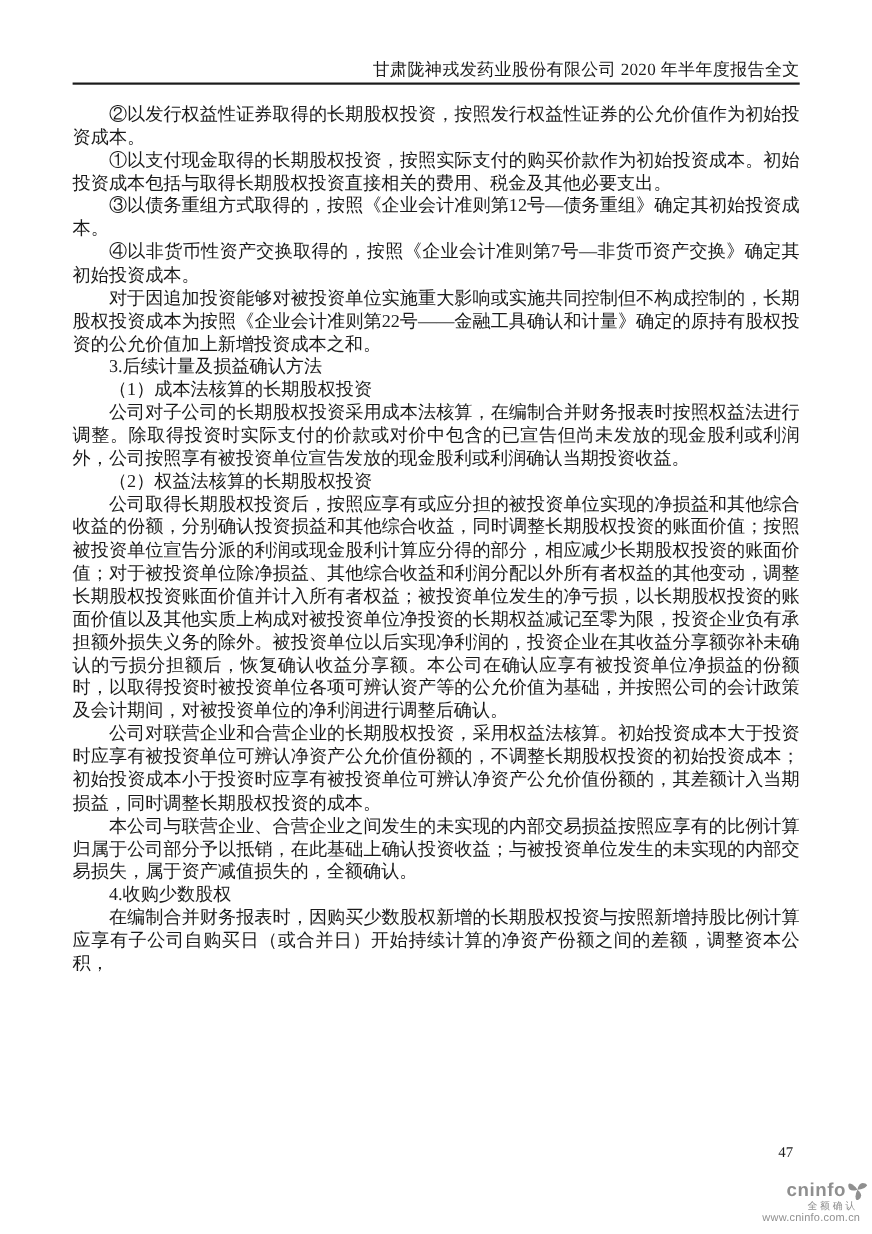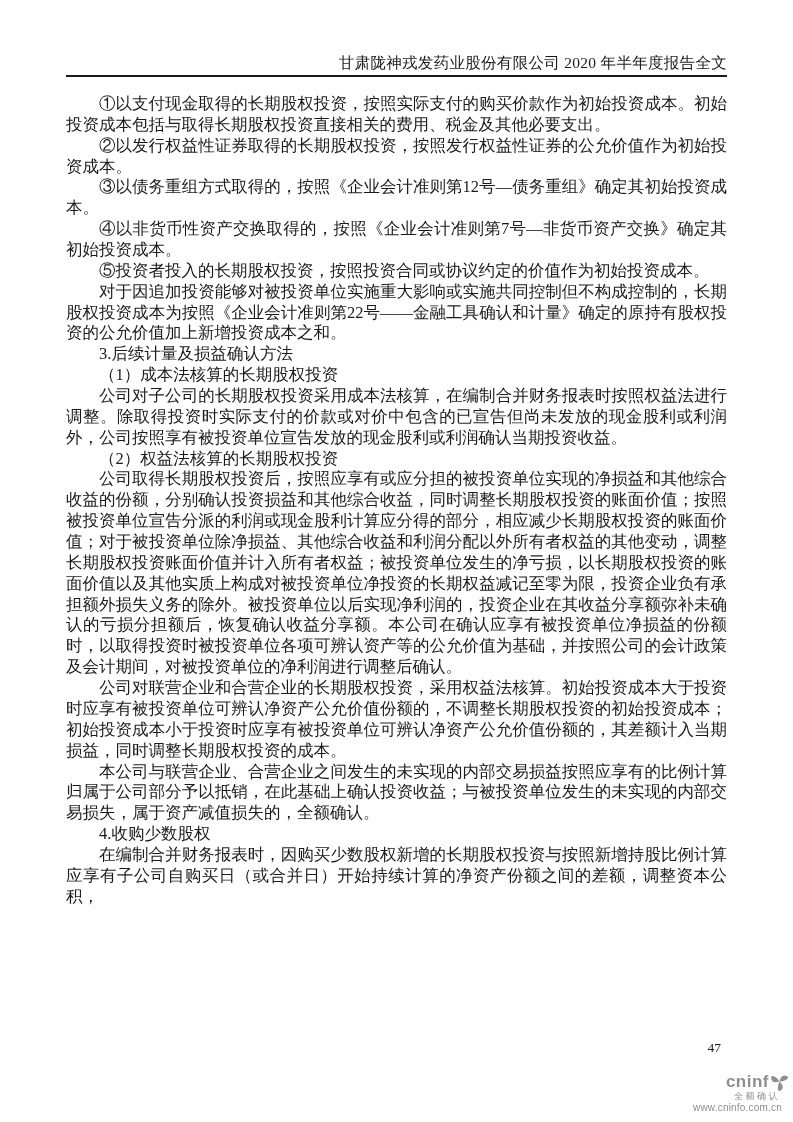--- a/index.html
+++ b/index.html
@@ -81,42 +81,41 @@
 </style>
 </head>
 <body>
 
 <div class="page">
 
   <div class="header-title">甘肃陇神戎发药业股份有限公司 2020 年半年度报告全文</div>
   <div class="header-rule"></div>
 
   <main class="body-text">
+    <p>②以发行权益性证券取得的长期股权投资，按照发行权益性证券的公允价值作为初始投资成本。</p>
     <p>①以支付现金取得的长期股权投资，按照实际支付的购买价款作为初始投资成本。初始投资成本包括与取得长期股权投资直接相关的费用、税金及其他必要支出。</p>
-    <p>②以发行权益性证券取得的长期股权投资，按照发行权益性证券的公允价值作为初始投资成本。</p>
     <p>③以债务重组方式取得的，按照《企业会计准则第12号—债务重组》确定其初始投资成本。</p>
     <p>④以非货币性资产交换取得的，按照《企业会计准则第7号—非货币资产交换》确定其初始投资成本。</p>
-    <p>⑤投资者投入的长期股权投资，按照投资合同或协议约定的价值作为初始投资成本。</p>
     <p>对于因追加投资能够对被投资单位实施重大影响或实施共同控制但不构成控制的，长期股权投资成本为按照《企业会计准则第22号——金融工具确认和计量》确定的原持有股权投资的公允价值加上新增投资成本之和。</p>
     <p>3.后续计量及损益确认方法</p>
     <p>（1）成本法核算的长期股权投资</p>
     <p>公司对子公司的长期股权投资采用成本法核算，在编制合并财务报表时按照权益法进行调整。除取得投资时实际支付的价款或对价中包含的已宣告但尚未发放的现金股利或利润外，公司按照享有被投资单位宣告发放的现金股利或利润确认当期投资收益。</p>
     <p>（2）权益法核算的长期股权投资</p>
     <p>公司取得长期股权投资后，按照应享有或应分担的被投资单位实现的净损益和其他综合收益的份额，分别确认投资损益和其他综合收益，同时调整长期股权投资的账面价值；按照被投资单位宣告分派的利润或现金股利计算应分得的部分，相应减少长期股权投资的账面价值；对于被投资单位除净损益、其他综合收益和利润分配以外所有者权益的其他变动，调整长期股权投资账面价值并计入所有者权益；被投资单位发生的净亏损，以长期股权投资的账面价值以及其他实质上构成对被投资单位净投资的长期权益减记至零为限，投资企业负有承担额外损失义务的除外。被投资单位以后实现净利润的，投资企业在其收益分享额弥补未确认的亏损分担额后，恢复确认收益分享额。本公司在确认应享有被投资单位净损益的份额时，以取得投资时被投资单位各项可辨认资产等的公允价值为基础，并按照公司的会计政策及会计期间，对被投资单位的净利润进行调整后确认。</p>
     <p>公司对联营企业和合营企业的长期股权投资，采用权益法核算。初始投资成本大于投资时应享有被投资单位可辨认净资产公允价值份额的，不调整长期股权投资的初始投资成本；初始投资成本小于投资时应享有被投资单位可辨认净资产公允价值份额的，其差额计入当期损益，同时调整长期股权投资的成本。</p>
     <p>本公司与联营企业、合营企业之间发生的未实现的内部交易损益按照应享有的比例计算归属于公司部分予以抵销，在此基础上确认投资收益；与被投资单位发生的未实现的内部交易损失，属于资产减值损失的，全额确认。</p>
     <p>4.收购少数股权</p>
     <p>在编制合并财务报表时，因购买少数股权新增的长期股权投资与按照新增持股比例计算应享有子公司自购买日（或合并日）开始持续计算的净资产份额之间的差额，调整资本公积，</p>
   </main>
 
   <div class="page-number">47</div>
 
   <div class="logo">
     <div class="logo-top">
-      <span class="logo-wordmark">cninf</span>
+      <span class="logo-wordmark">cninfo</span>
       <svg class="logo-swirl" width="19" height="19" viewBox="0 0 24 24" aria-hidden="true">
         <g fill="#8f8f8f">
           <path d="M12 12 Q14 2 21 5 Q25 7 20 10 Q16 12 12 12 Z"></path>
           <path d="M12 12 Q14 2 21 5 Q25 7 20 10 Q16 12 12 12 Z" transform="rotate(120 12 12)"></path>
           <path d="M12 12 Q14 2 21 5 Q25 7 20 10 Q16 12 12 12 Z" transform="rotate(240 12 12)"></path>
         </g>
       </svg>
     </div>
     <div class="logo-cn">全额确认</div>
     <div class="logo-url">www.cninfo.com.cn</div>

